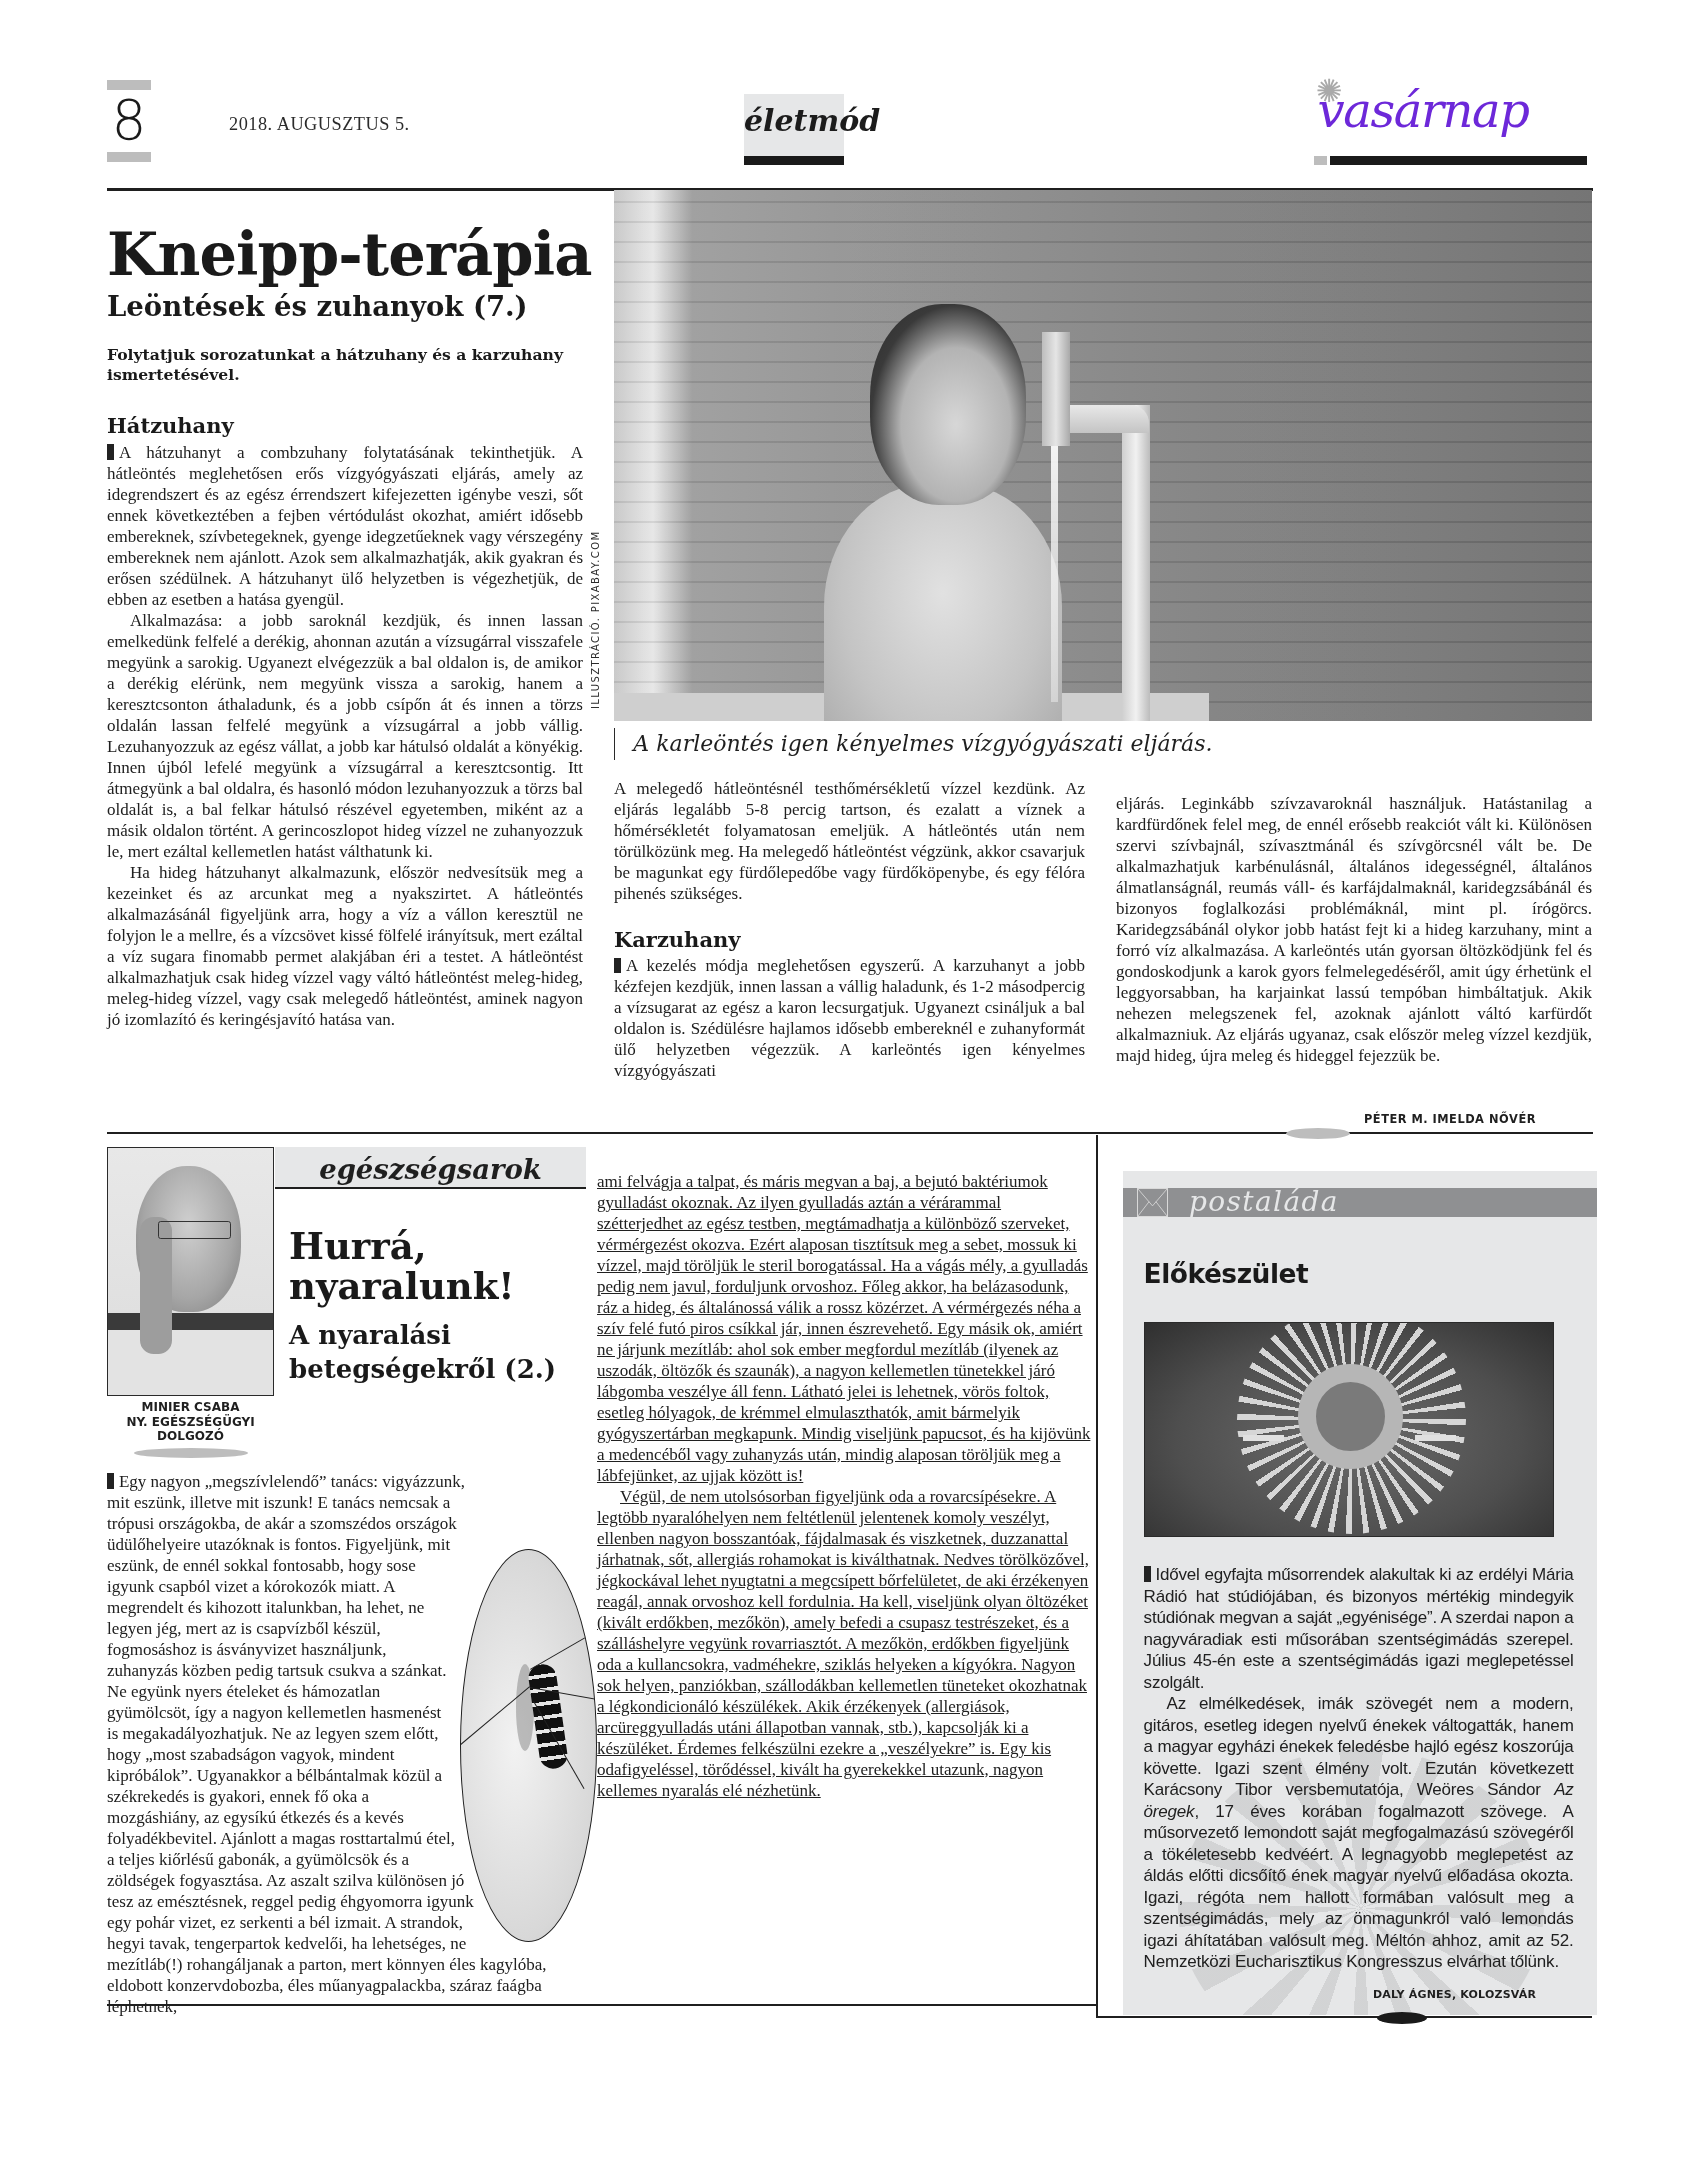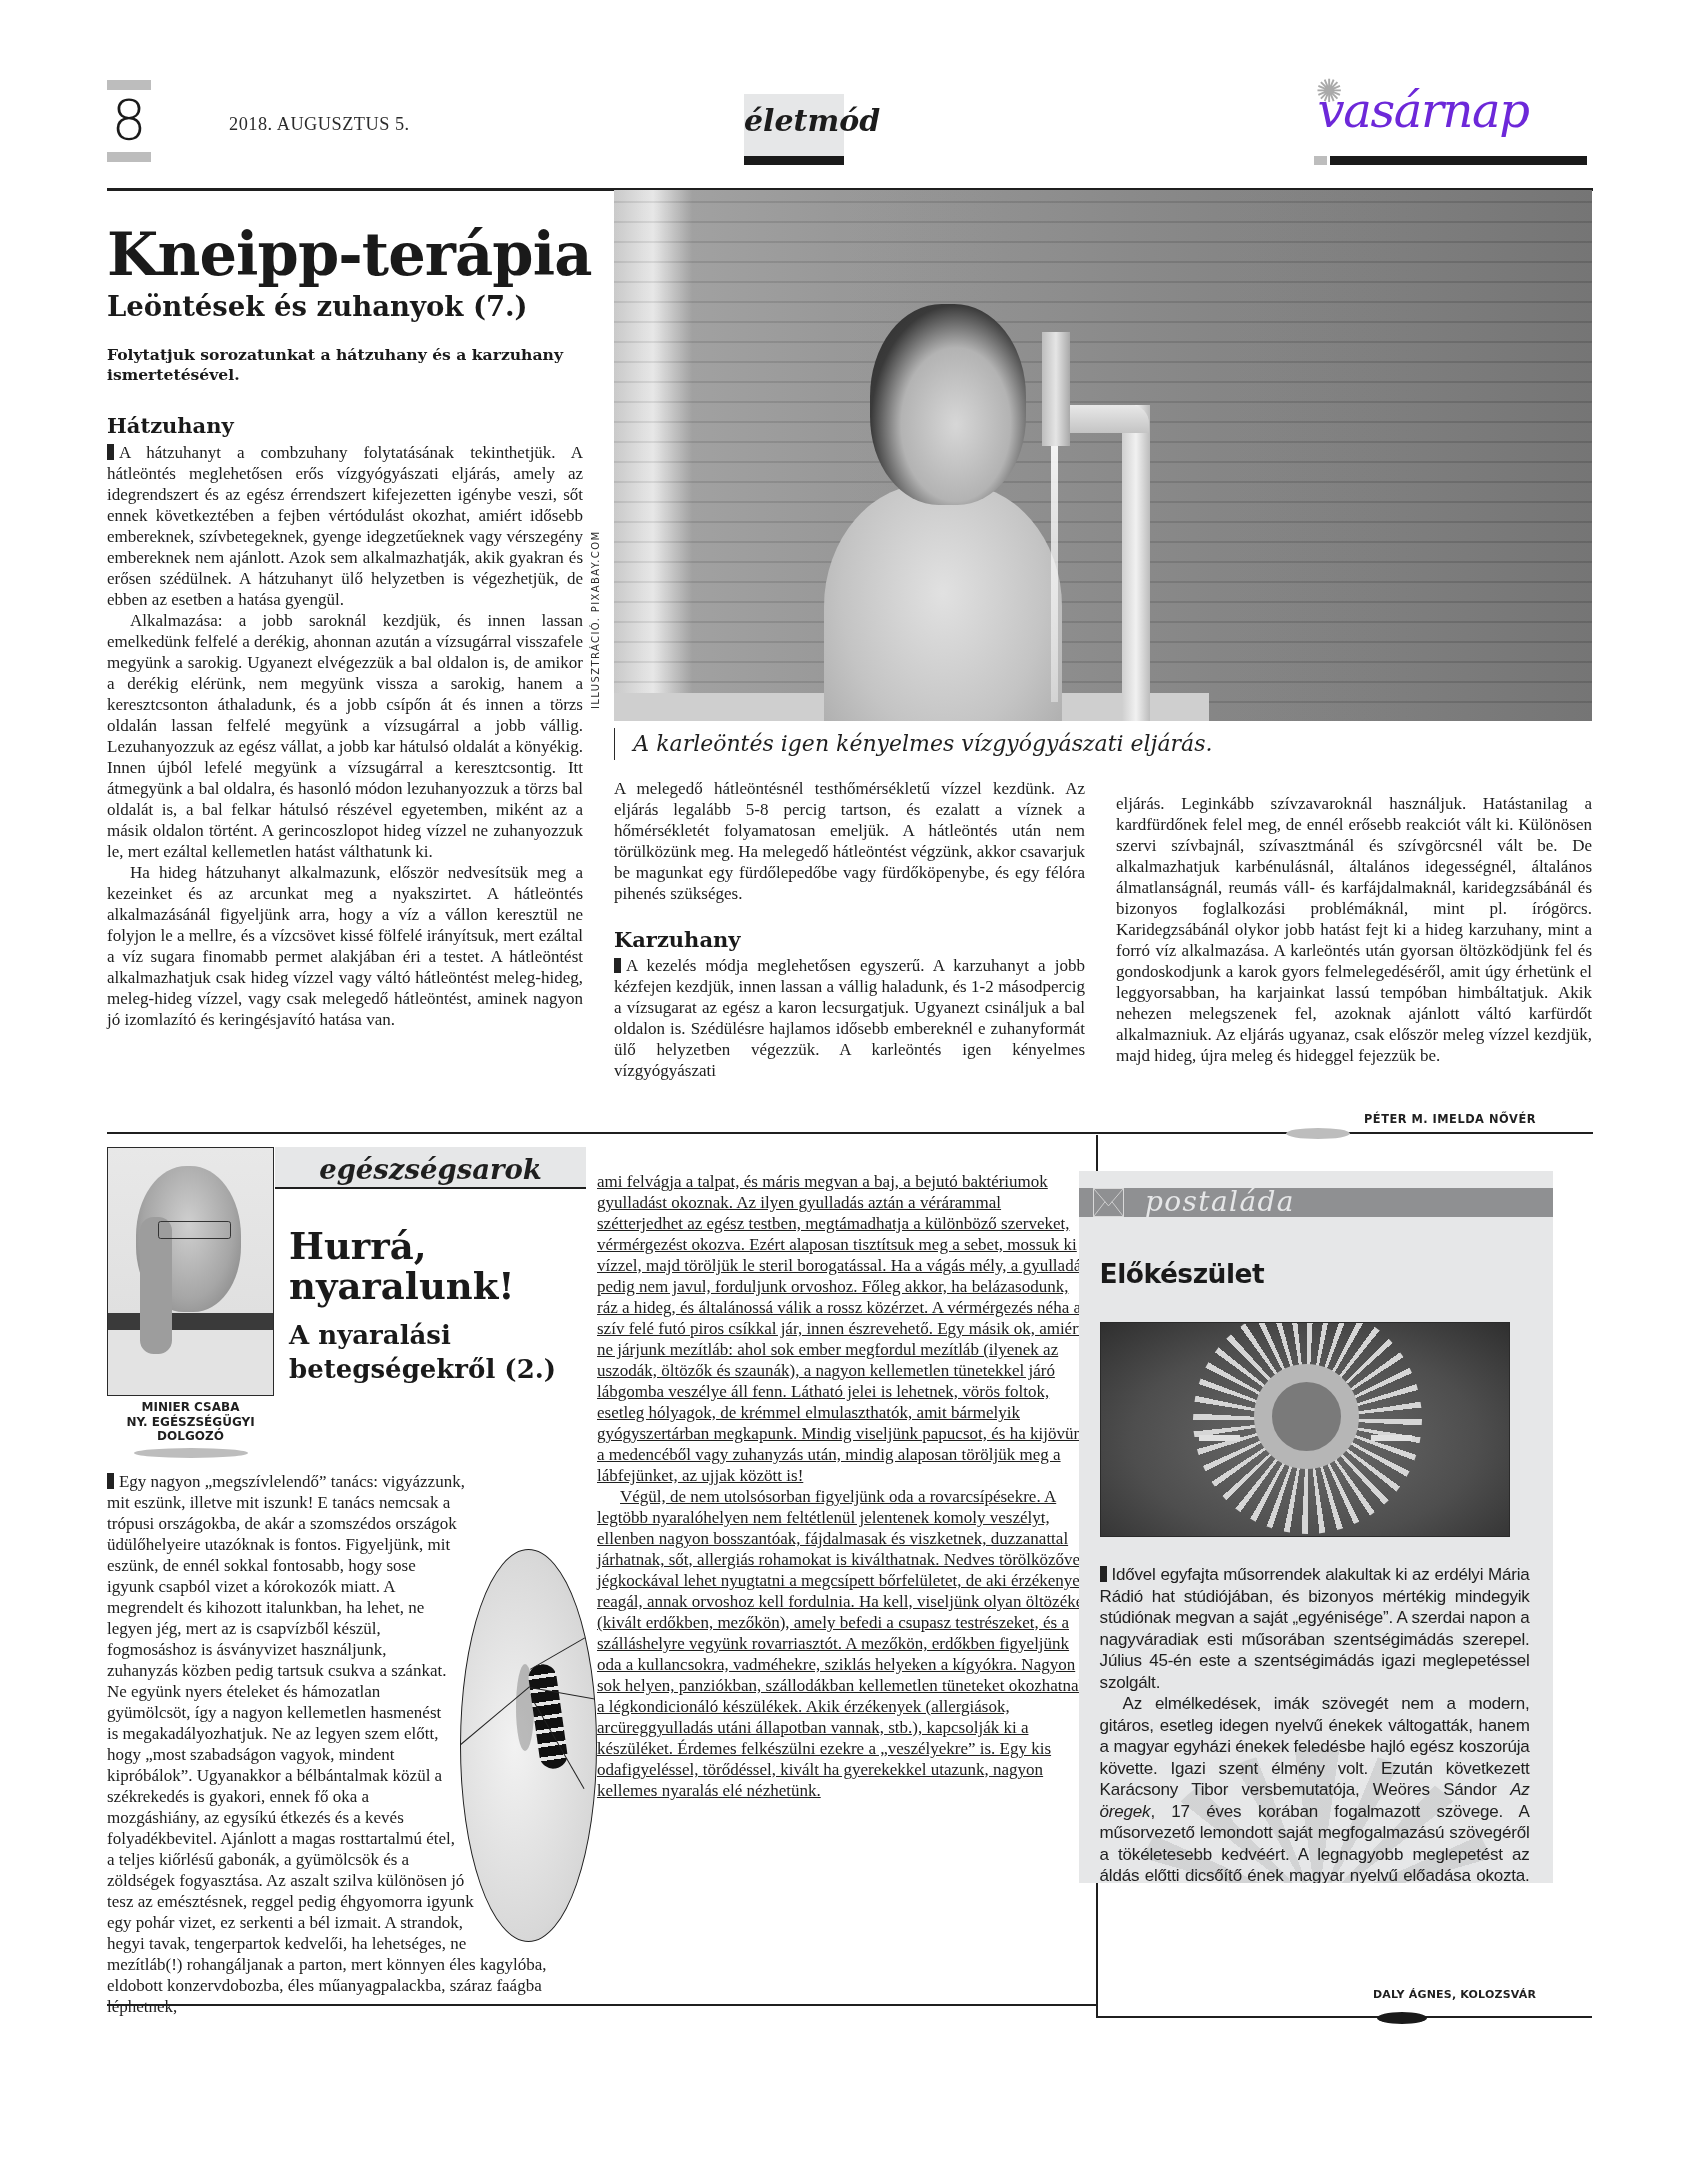--- a/index.html
+++ b/index.html
@@ -81,21 +81,21 @@
               background: radial-gradient(ellipse at 40% 50%, #f2f2f2 0%, #d8d8d8 70%, #c2c2c2 100%); shape-outside: ellipse(); }
   .mosquito .body { position: absolute; left: 73px; top: 114px; width: 27.5px; height: 105px; border-radius: 13.7px; background: repeating-linear-gradient(180deg, #111 0 10px, #e6e6e6 10px 13.7px); transform: rotate(-8deg); }
   .mosquito .wing { position: absolute; left: 55px; top: 114px; width: 18.3px; height: 87px; border-radius: 50%; background: rgba(120,120,120,0.45); }
   .mosquito .leg { position: absolute; height: 1.4px; background: #222; transform-origin: 0 0; }
   .health-col2 { position: absolute; left: 597px; top: 1171px; width: 494px; }
   .health-col2 .body-text p { text-align: left; text-decoration: underline; }
   .bottom-rule-left { position: absolute; left: 107px; top: 2004px; width: 989px; height: 2.3px; background: #1f1f1f; }
   .bottom-rule-right { position: absolute; left: 1096px; top: 2016px; width: 496px; height: 2.3px; background: #1f1f1f; }
 
   
-  .mailbox { position: absolute; left: 1079px; top: 1171px; width: 474px; height: 712px; background: #e6e7e8; overflow: hidden; }
+  .mailbox { position: absolute; left: 1123px; top: 1171px; width: 474px; height: 844px; background: #e6e7e8; overflow: hidden; }
   .mailbox .bg-sun { position: absolute; left: 55px; top: 577px; width: 366px; height: 320px;
                      background: conic-gradient(from 0deg, #cfd0d1 0 8deg, transparent 8deg 22deg, #cfd0d1 22deg 30deg, transparent 30deg 44deg, #cfd0d1 44deg 52deg, transparent 52deg 66deg, #cfd0d1 66deg 74deg, transparent 74deg 88deg, #cfd0d1 88deg 96deg, transparent 96deg 110deg, #cfd0d1 110deg 118deg, transparent 118deg 132deg, #cfd0d1 132deg 140deg, transparent 140deg 154deg, #cfd0d1 154deg 162deg, transparent 162deg 176deg, #cfd0d1 176deg 184deg, transparent 184deg 198deg, #cfd0d1 198deg 206deg, transparent 206deg 220deg, #cfd0d1 220deg 228deg, transparent 228deg 242deg, #cfd0d1 242deg 250deg, transparent 250deg 264deg, #cfd0d1 264deg 272deg, transparent 272deg 286deg, #cfd0d1 286deg 294deg, transparent 294deg 308deg, #cfd0d1 308deg 316deg, transparent 316deg 330deg, #cfd0d1 330deg 338deg, transparent 338deg 352deg, #cfd0d1 352deg 360deg);
                      border-radius: 50%; opacity: 0.85; }
   .mailbox-head { position: absolute; left: 0; top: 16.5px; width: 474px; height: 29px; background: #8f9092; }
   .mail-icon { position: absolute; left: 13.7px; top: 0; width: 31px; height: 29px; border: 0.9px solid #d9d9d9; }
   .mail-icon svg { width: 100%; height: 100%; display: block; }
   .mailbox-head .label { position: absolute; left: 66px; top: -1.8px; font-family: "DejaVu Serif", serif; font-style: italic; font-size: 28px; line-height: 32px; letter-spacing: 1.4px; color: #e6e7e8; }
   .mailbox-title { position: absolute; left: 20.6px; top: 87px; font-family: "DejaVu Sans", sans-serif; font-weight: bold; font-size: 26.5px; line-height: 32px; color: #1a1a1a; letter-spacing: -0.5px; }
   .monstrance { position: absolute; left: 20.6px; top: 151px; width: 410px; height: 215px; border: 1.4px solid #2a2a2a; overflow: hidden;
                 background: radial-gradient(ellipse at 50% 55%, #6c6c6c 0%, #4e4e4e 60%, #2f2f2f 100%); }

